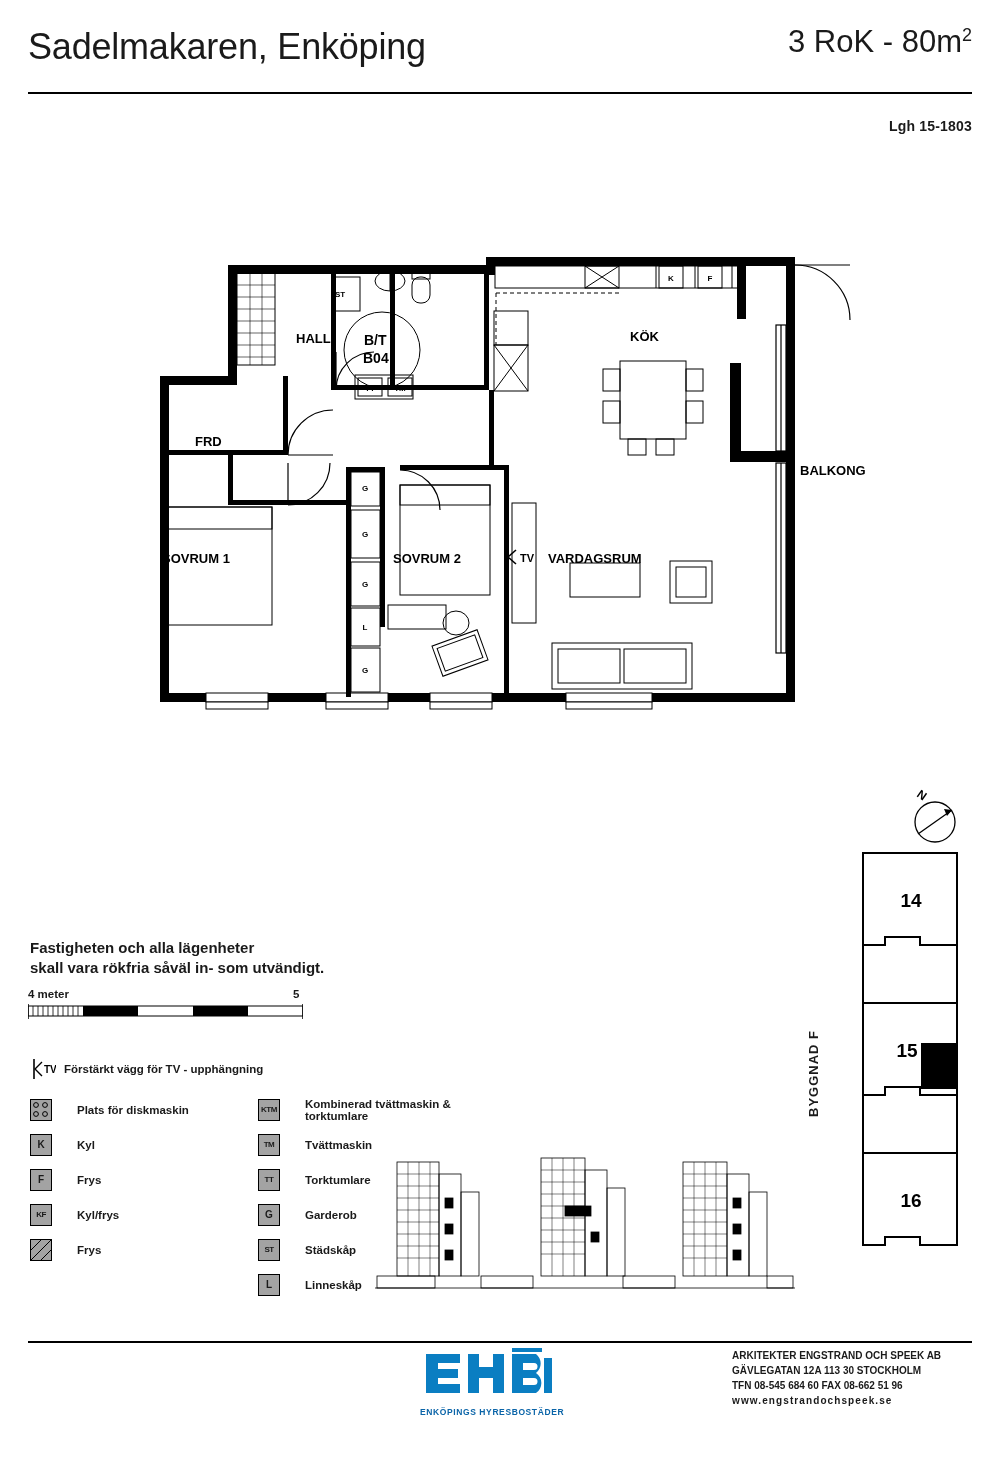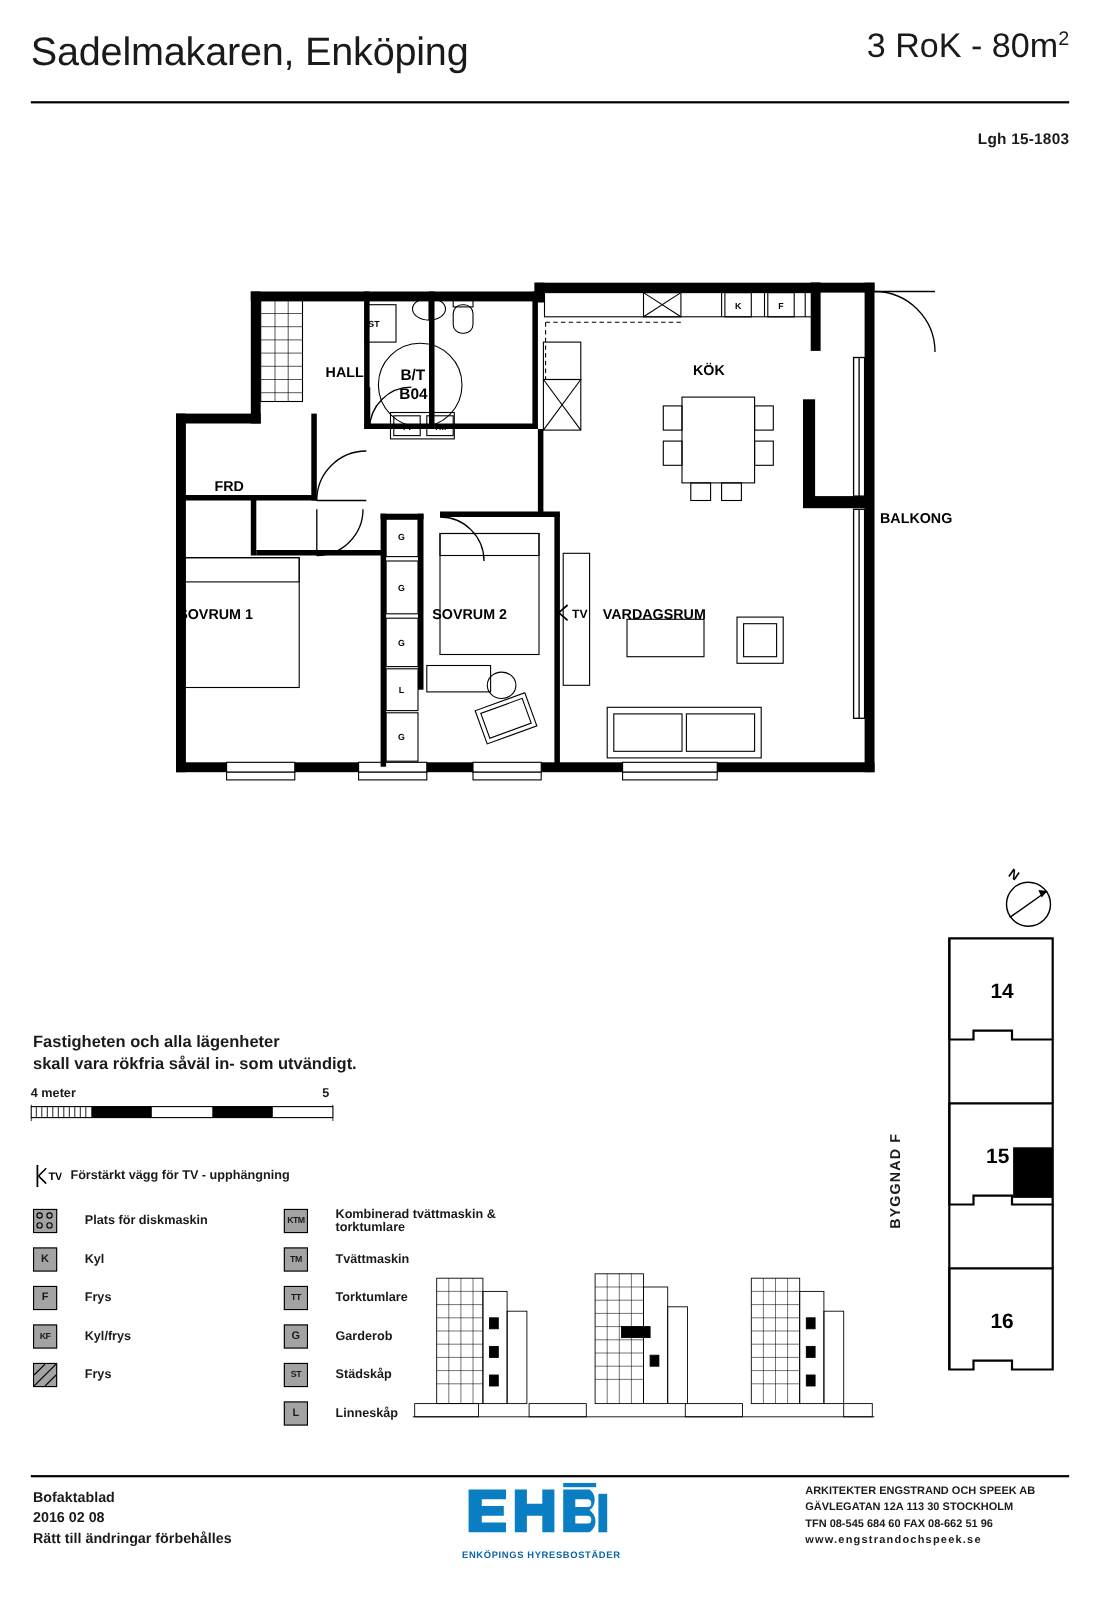--- a/index.html
+++ b/index.html
@@ -507,25 +507,20 @@
         </g>
         <rect x="358" y="50" width="8" height="10" fill="#000"></rect>
         <rect x="358" y="76" width="8" height="10" fill="#000"></rect>
         <rect x="358" y="102" width="8" height="10" fill="#000"></rect>
       </g>
     </svg>
   </div>
 
   <div class="rule rule-bottom"></div>
 
-  <div class="foot-left">
-    <div>Bofaktablad</div>
-    <div>2016 02 08</div>
-    <div>Rätt till ändringar förbehålles</div>
-  </div>
 
   <div class="logo">
     <svg width="165" height="52" viewBox="0 0 165 52" xmlns="http://www.w3.org/2000/svg">
       <g fill="#0a7ec2">
 
         <path d="M6 6 h34 v9 h-22 v6 h20 v9 h-20 v6 h22 v9 h-34 z"></path>
 
         <path d="M48 6 h11 v13 h14 v-13 h11 v39 h-11 v-15 h-14 v15 h-11 z"></path>
 
         <path d="M92 6 h24 a12 12 0 0 1 0 19 a12 12 0 0 1 0 20 h-24 z M103 15 v7 h11 a3.5 3.5 0 0 0 0 -7 z M103 30 v7 h11 a3.5 3.5 0 0 0 0 -7 z"></path>

